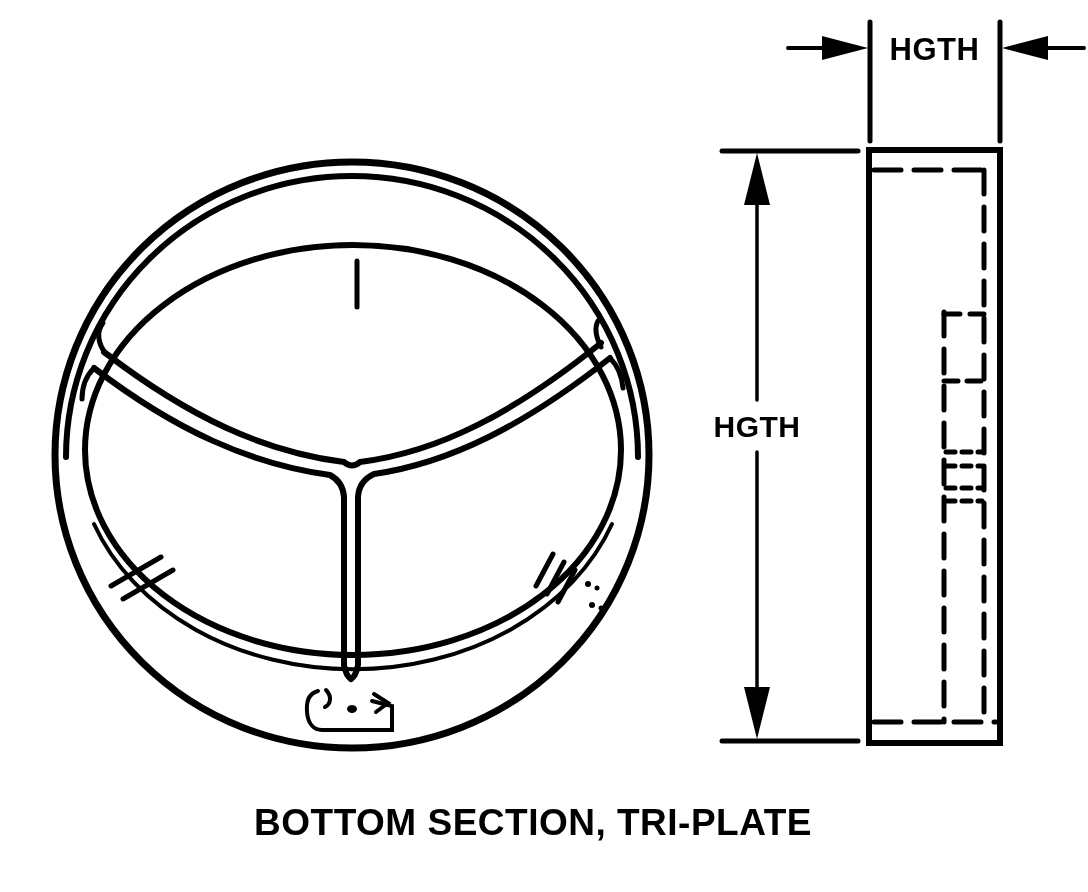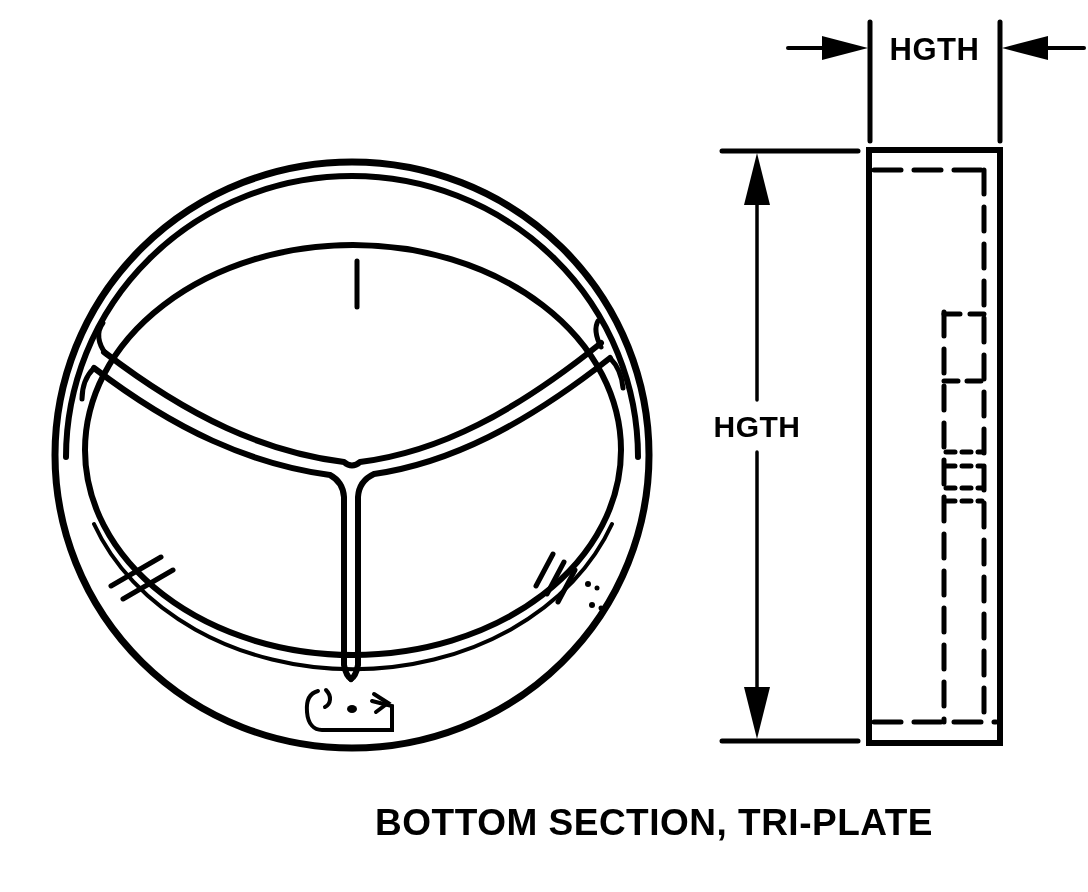--- a/index.html
+++ b/index.html
@@ -20,21 +20,21 @@
     letter-spacing:0.5px;
     white-space:nowrap;
     user-select:none;
   }
   .hgth-label{left:869px;top:34px;width:131px;font-size:31px;}
   .adga-label{left:699px;top:412px;width:116px;font-size:30px;}
   .caption{
     position:absolute;
     left:133px;top:804px;width:800px;
     font-size:37px;font-weight:bold;color:#000;
-    text-align:right;line-height:1;letter-spacing:0.5px;
+    text-align:center;line-height:1;letter-spacing:0.5px;
     white-space:nowrap;user-select:none;
   }
 </style>
 </head>
 <body>
 
 <div class="canvas">
 
   <svg width="1088" height="892" viewBox="0 0 1088 892">
     <g fill="none" stroke="#000" stroke-linecap="round">

